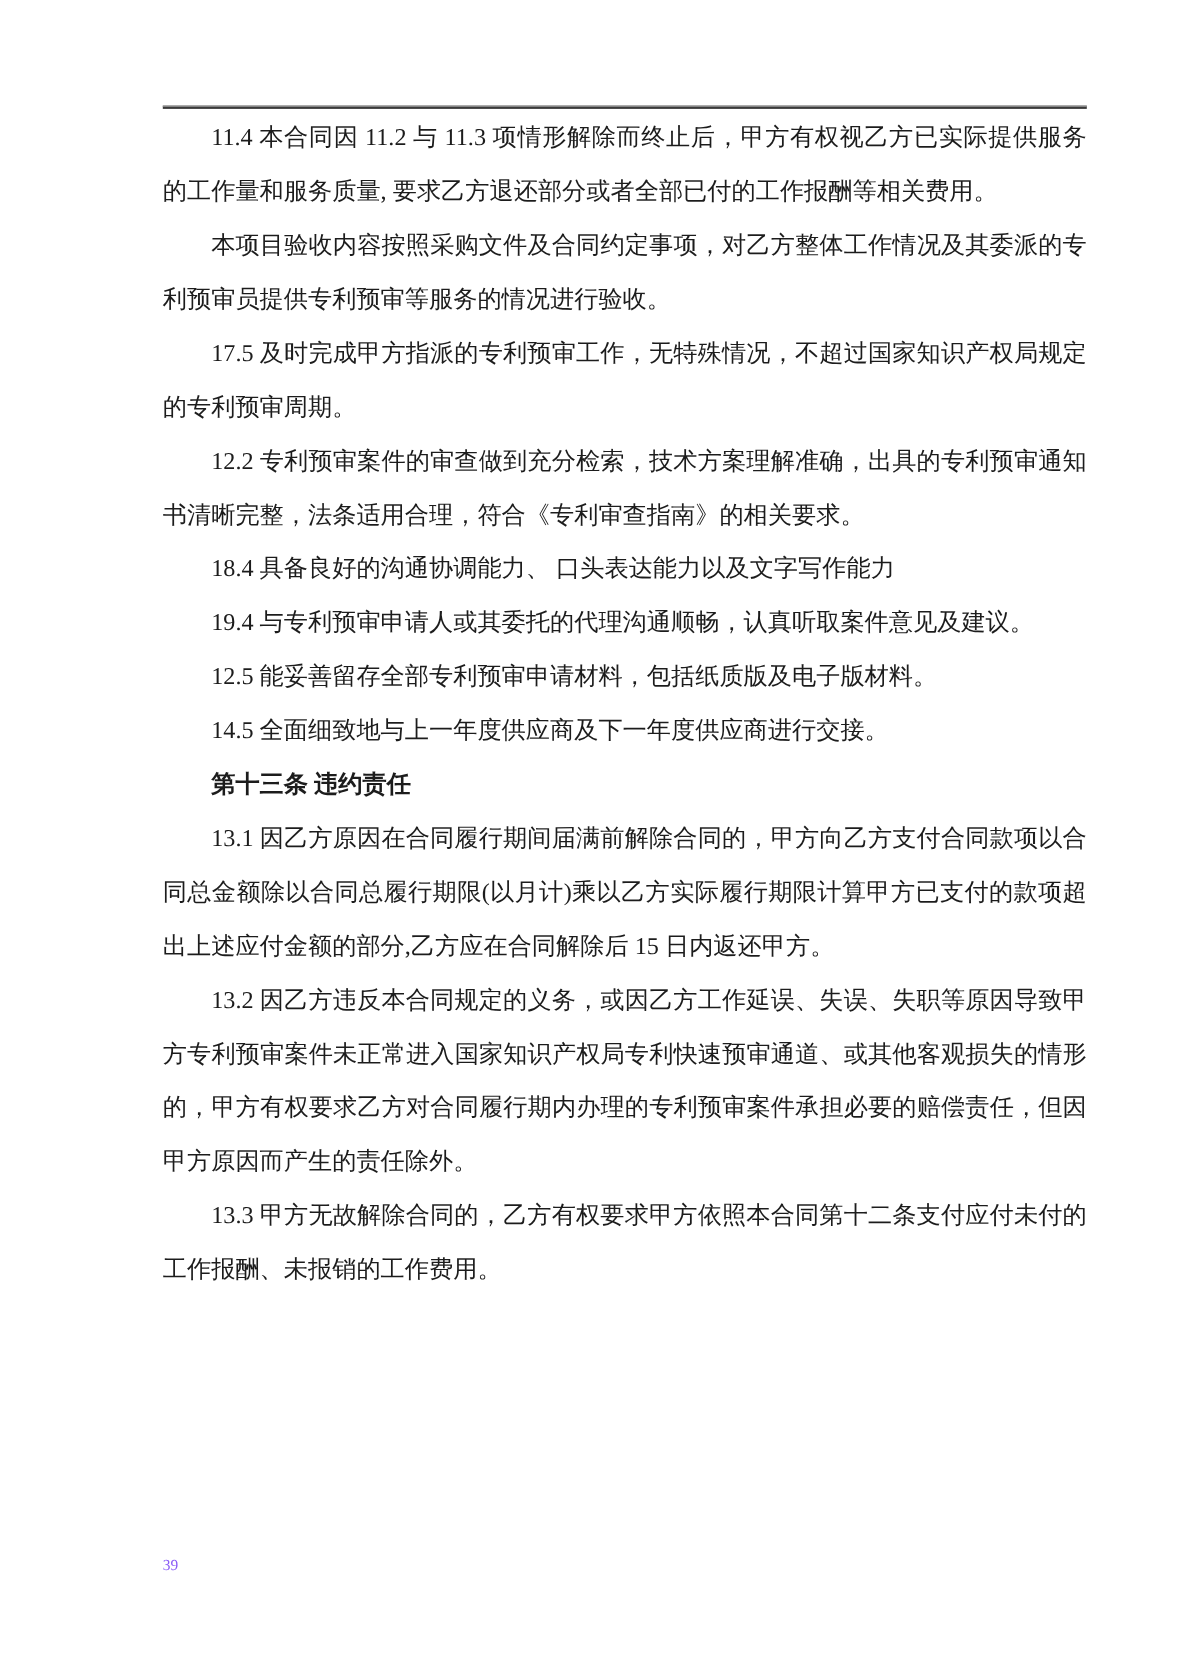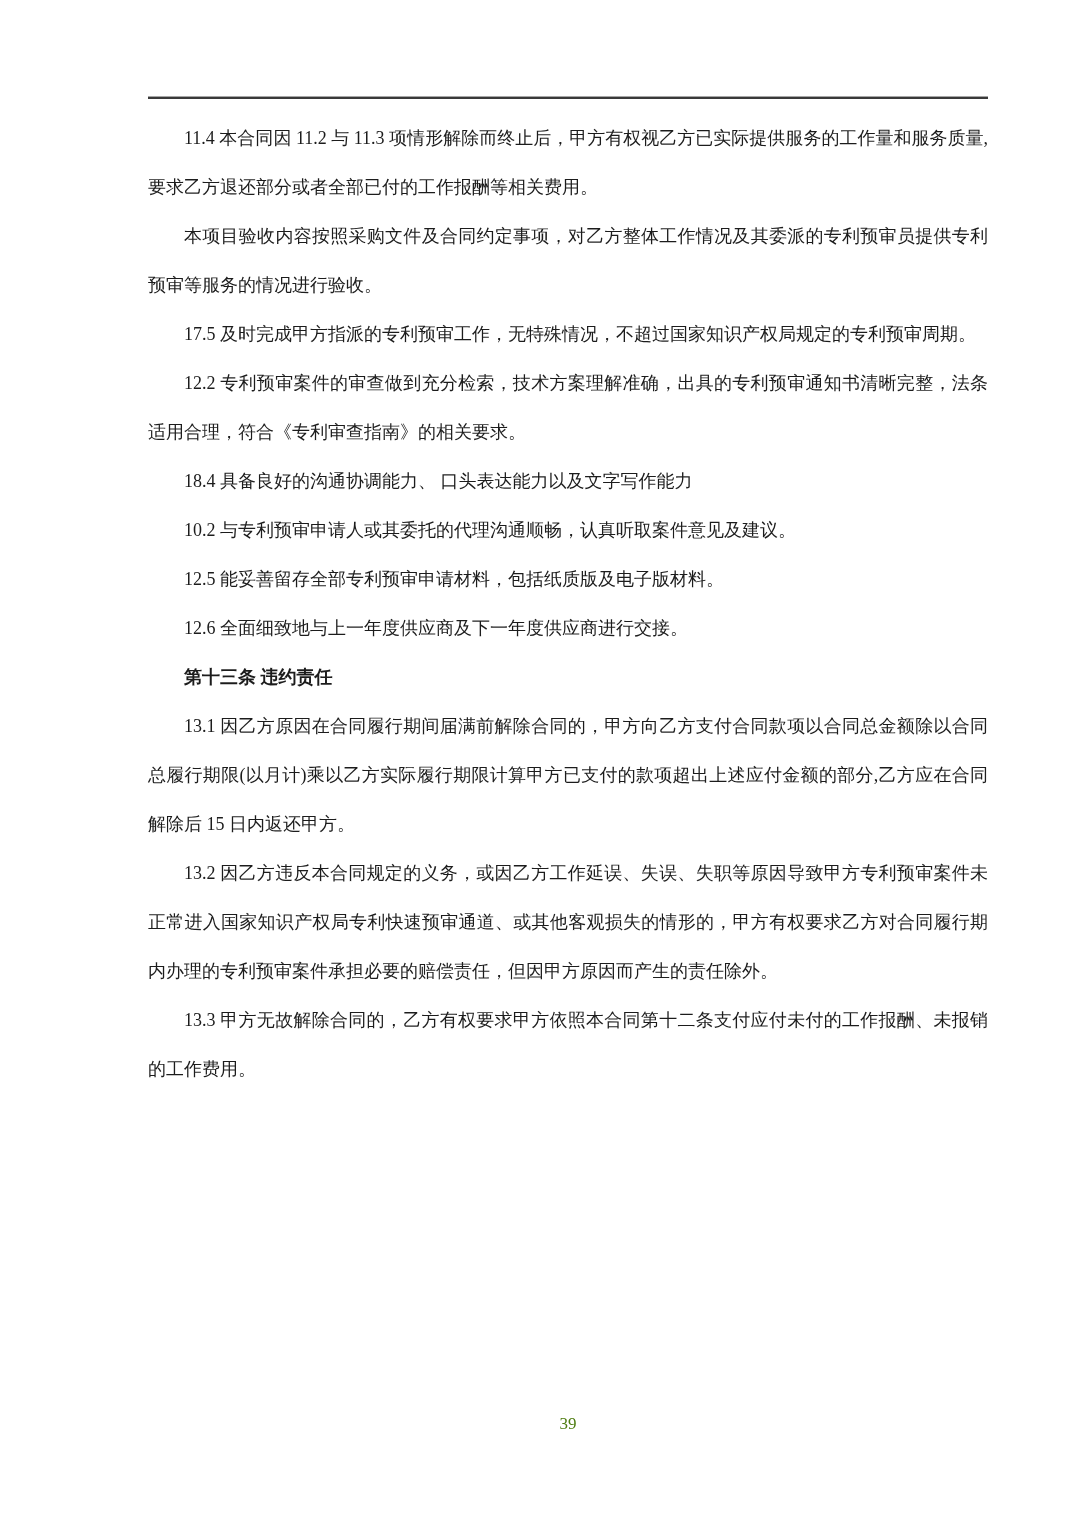--- a/index.html
+++ b/index.html
@@ -22,62 +22,61 @@
     width: 840px;
     top: 96px;
     height: 2px;
     background: #3a3a3a;
     border-top: 1px solid #a6a6a6;
   }
   .content {
     position: absolute;
     left: 148px;
     width: 840px;
-    top: 114px;
-    font-size: 18px;
+    top: 100px;
+    font-size: 22px;
     line-height: 49px;
   }
   .content p {
     margin: 0;
     padding: 0;
     text-align: justify;
     text-indent: 2em;
     word-break: break-all;
   }
   .content p.heading {
     font-weight: bold;
     text-align: left;
   }
   .page-footer {
     position: absolute;
     left: 148px;
     width: 840px;
     top: 1412px;
-    text-align: center;
-    font-size: 17px;
+    font-size: 14px;
     line-height: 24px;
-    color: #4d7c0f;
+    color: #8b5cf6;
   }
 </style>
 </head>
 <body>
 
 <div class="page">
 
   <div class="header-rule"></div>
 
   <div class="content">
     <p class="body">11.4 本合同因 11.2 与 11.3 项情形解除而终止后，甲方有权视乙方已实际提供服务的工作量和服务质量, 要求乙方退还部分或者全部已付的工作报酬等相关费用。</p>
     <p class="body">本项目验收内容按照采购文件及合同约定事项，对乙方整体工作情况及其委派的专利预审员提供专利预审等服务的情况进行验收。</p>
     <p class="body">17.5 及时完成甲方指派的专利预审工作，无特殊情况，不超过国家知识产权局规定的专利预审周期。</p>
     <p class="body">12.2 专利预审案件的审查做到充分检索，技术方案理解准确，出具的专利预审通知书清晰完整，法条适用合理，符合《专利审查指南》的相关要求。</p>
     <p class="body">18.4 具备良好的沟通协调能力、 口头表达能力以及文字写作能力</p>
-    <p class="body">10.2 与专利预审申请人或其委托的代理沟通顺畅，认真听取案件意见及建议。</p>
+    <p class="body">19.4 与专利预审申请人或其委托的代理沟通顺畅，认真听取案件意见及建议。</p>
     <p class="body">12.5 能妥善留存全部专利预审申请材料，包括纸质版及电子版材料。</p>
-    <p class="body">12.6 全面细致地与上一年度供应商及下一年度供应商进行交接。</p>
+    <p class="body">14.5 全面细致地与上一年度供应商及下一年度供应商进行交接。</p>
     <p class="heading">第十三条 违约责任</p>
     <p class="body">13.1 因乙方原因在合同履行期间届满前解除合同的，甲方向乙方支付合同款项以合同总金额除以合同总履行期限(以月计)乘以乙方实际履行期限计算甲方已支付的款项超出上述应付金额的部分,乙方应在合同解除后 15 日内返还甲方。</p>
     <p class="body">13.2 因乙方违反本合同规定的义务，或因乙方工作延误、失误、失职等原因导致甲方专利预审案件未正常进入国家知识产权局专利快速预审通道、或其他客观损失的情形的，甲方有权要求乙方对合同履行期内办理的专利预审案件承担必要的赔偿责任，但因甲方原因而产生的责任除外。</p>
     <p class="body">13.3 甲方无故解除合同的，乙方有权要求甲方依照本合同第十二条支付应付未付的工作报酬、未报销的工作费用。</p>
   </div>
 
   <div class="page-footer">39</div>
 
 </div>
 

